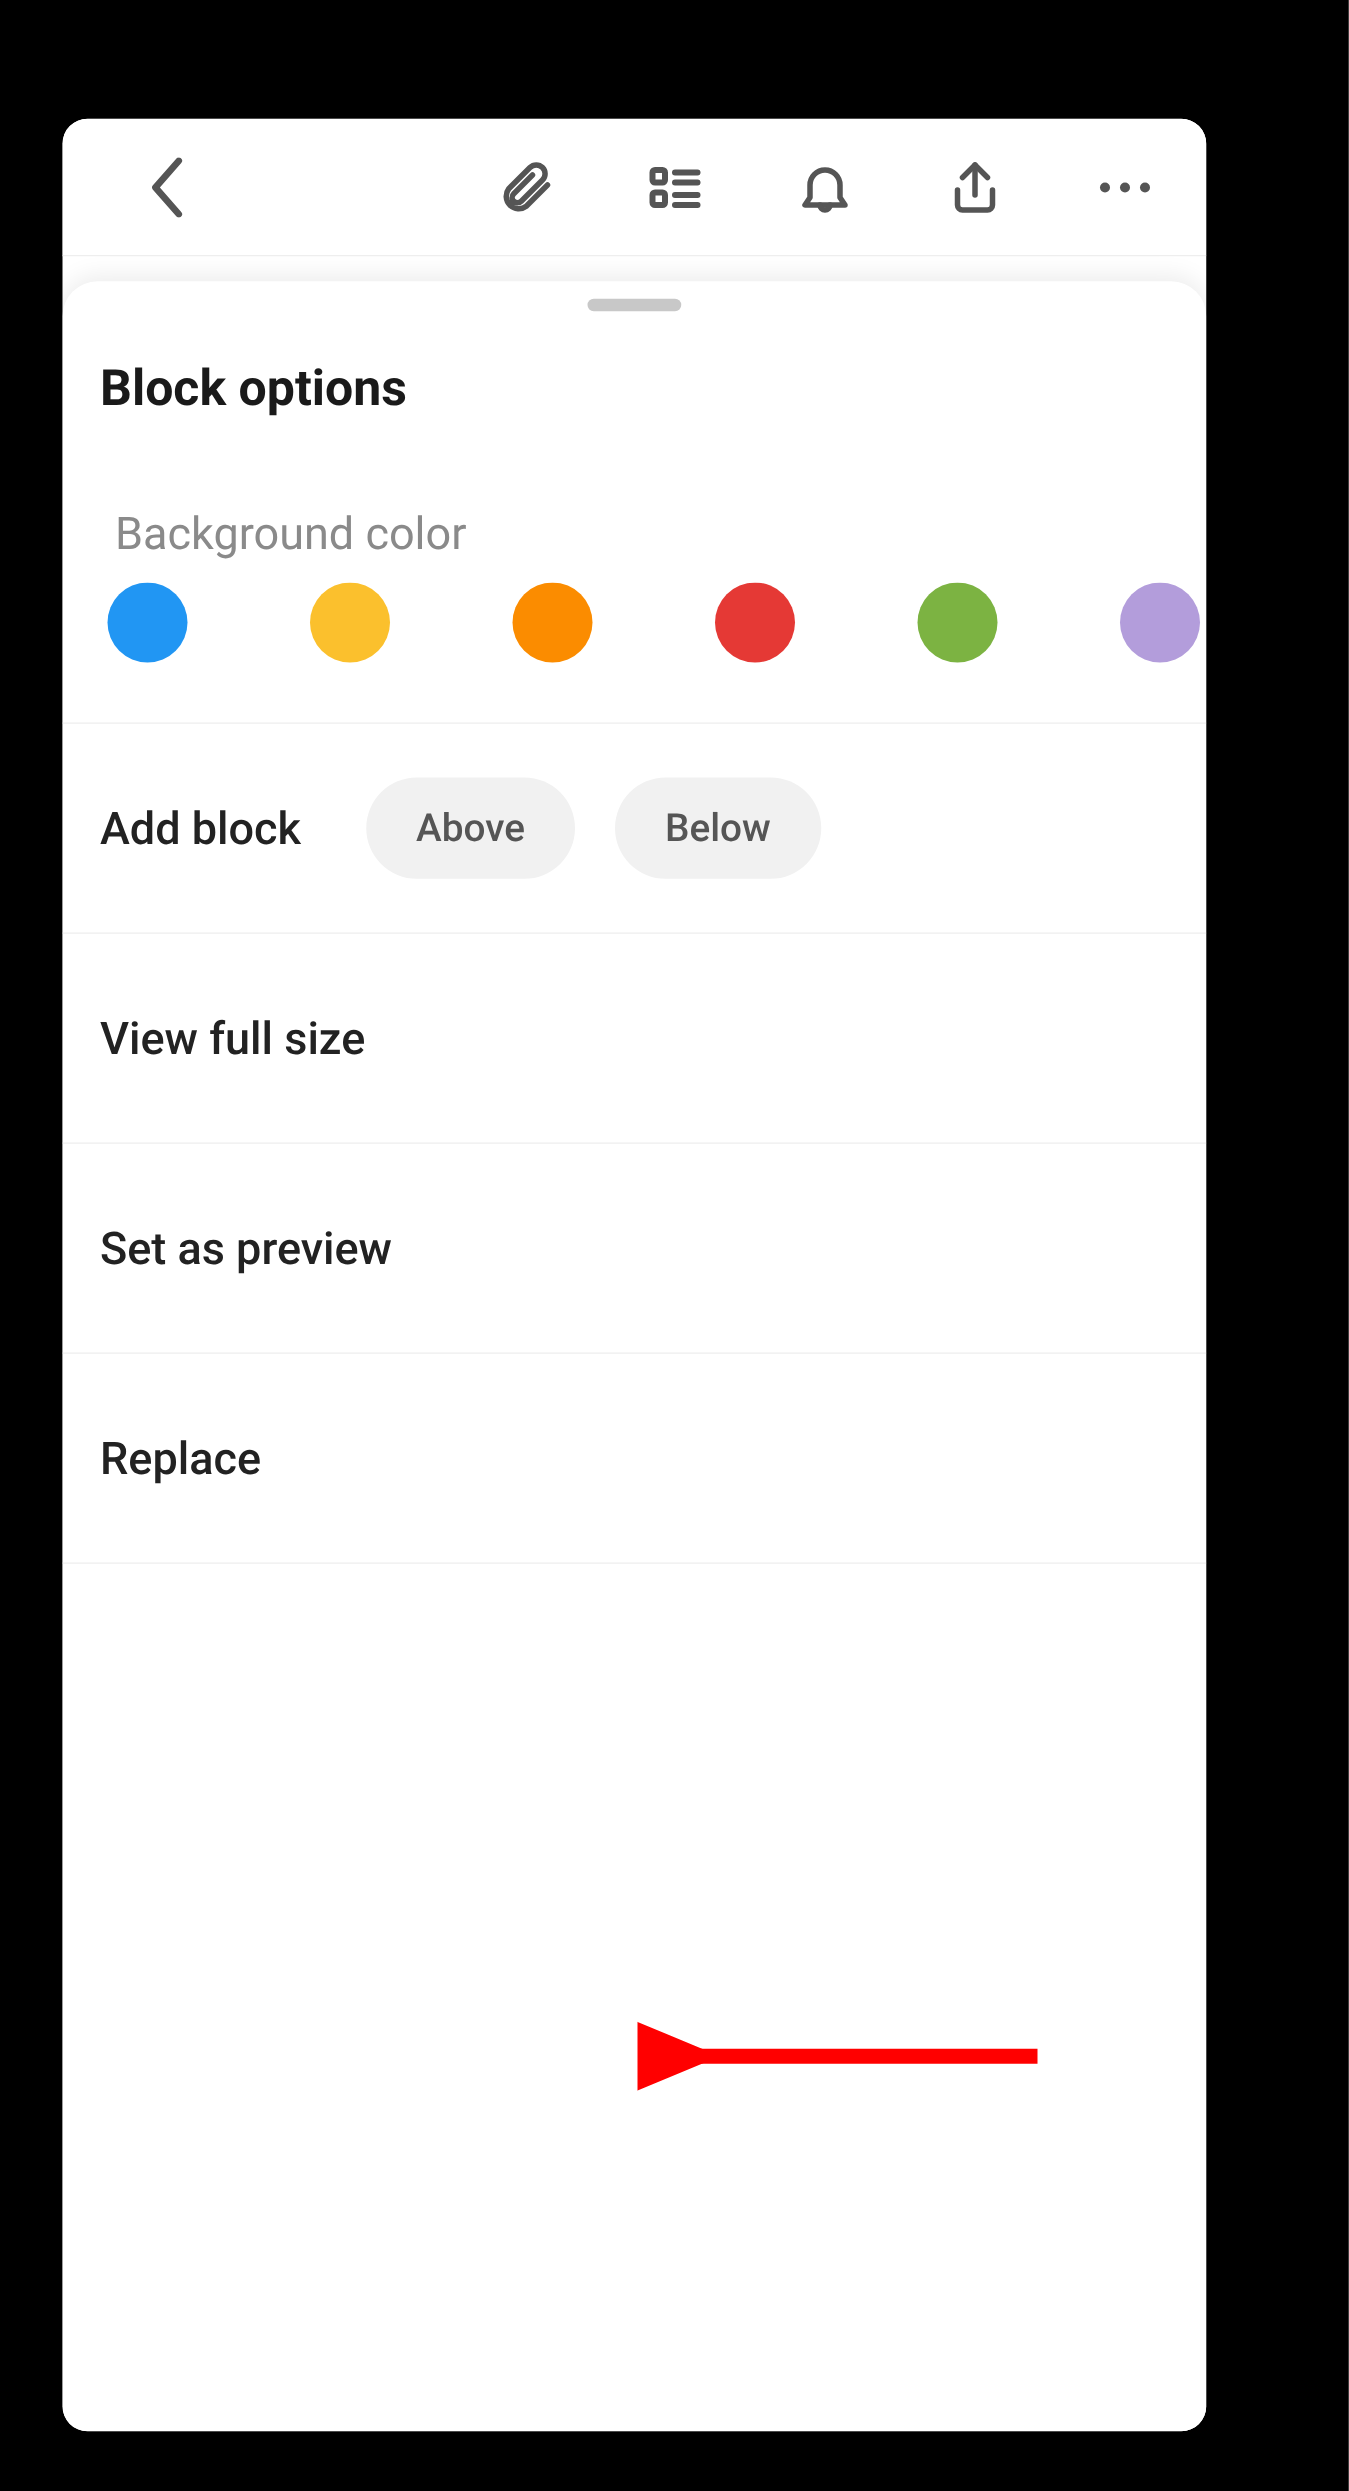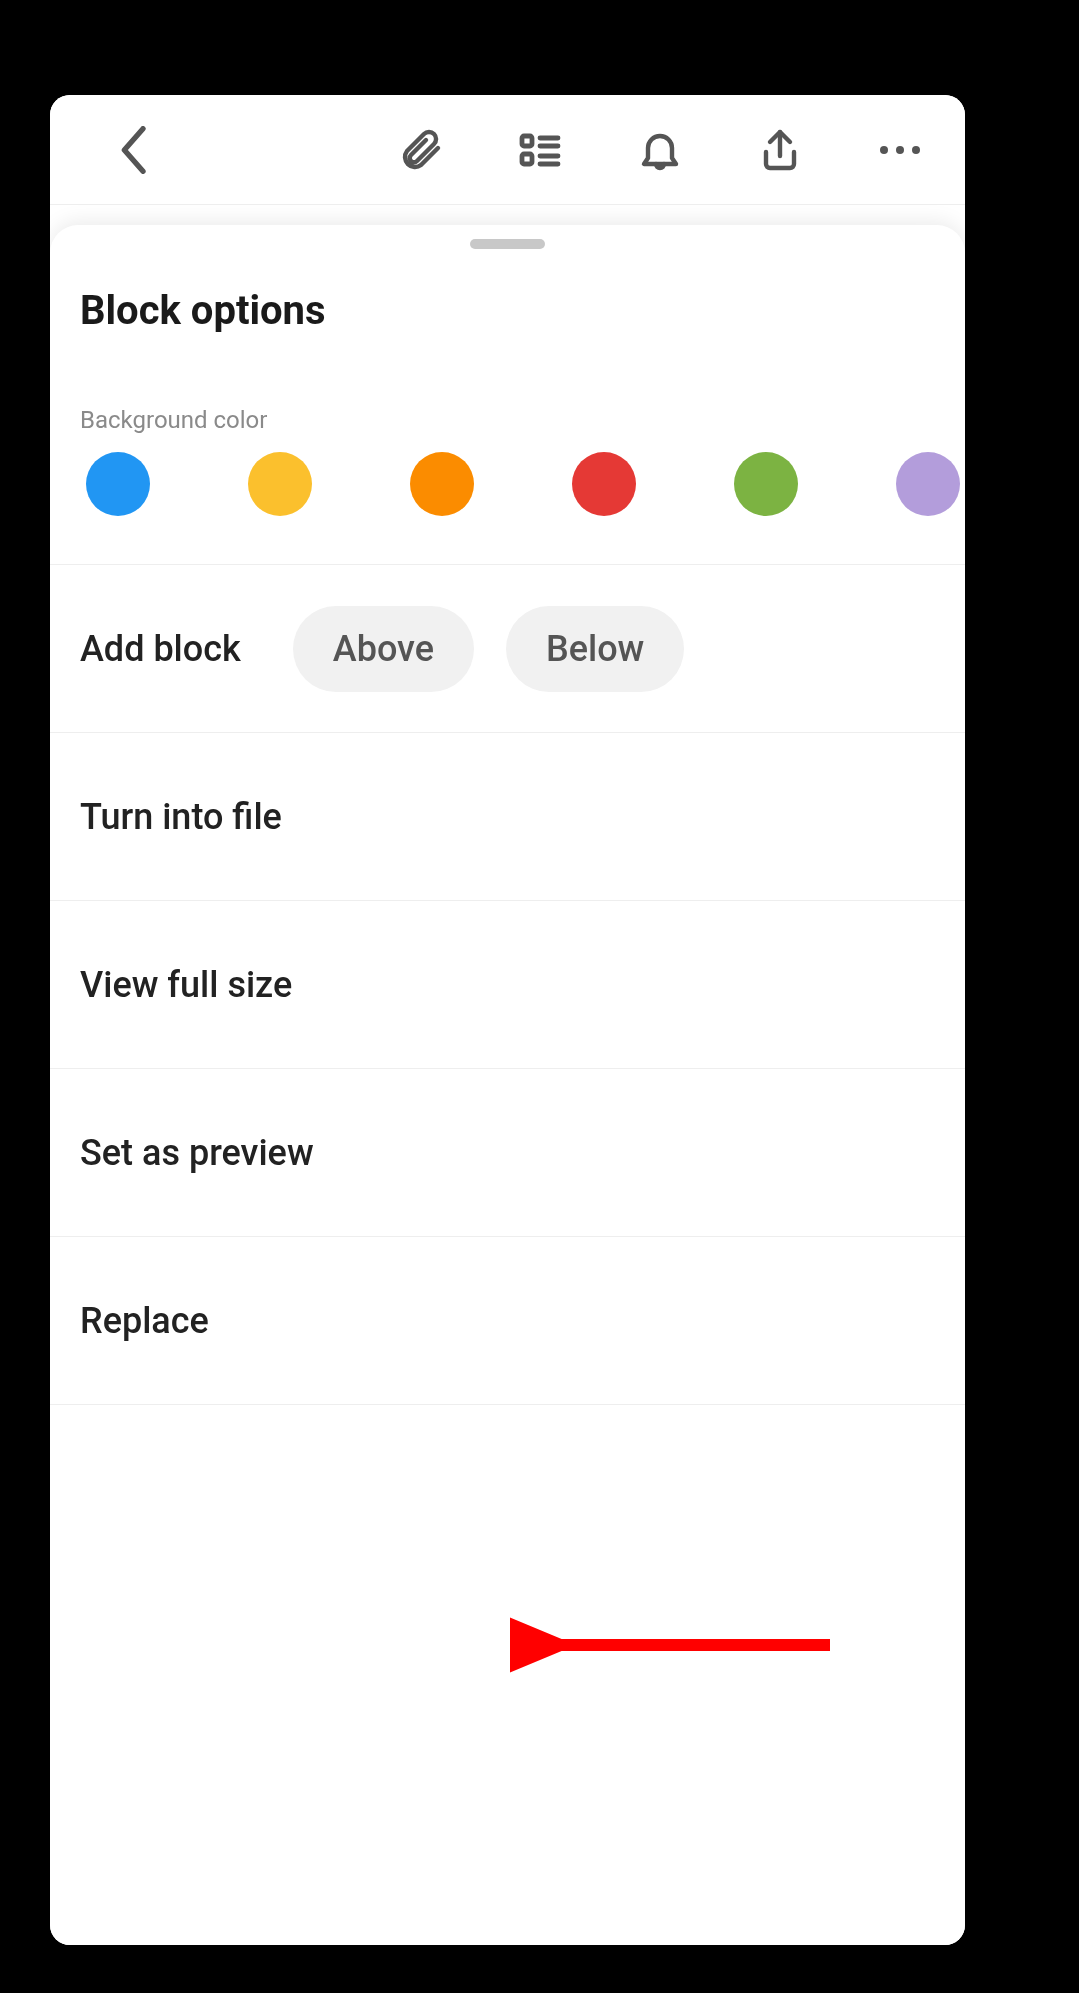--- a/index.html
+++ b/index.html
@@ -67,24 +67,24 @@
     border-radius: 5px;
     margin: 14px auto 0;
   }
   .sheet-title {
     font-size: 40px;
     font-weight: 700;
     color: #1a1a1a;
     padding: 38px 30px 10px;
   }
   .section-label {
-    font-size: 24px;
+    font-size: 36px;
     color: #8a8a8a;
     font-weight: 400;
-    padding: 62px 30px 18px;
+    padding: 62px 42px 18px;
   }
 
   .color-row {
     display: flex;
     gap: 98px;
     padding: 0 36px 48px;
     overflow: hidden;
     border-bottom: 1px solid #eee;
   }
   .color-swatch {
@@ -100,21 +100,21 @@
     border-bottom: 1px solid #eee;
     font-size: 36px;
     color: #222;
     font-weight: 500;
     gap: 32px;
   }
   .option-row.add-block .label { margin-right: 20px; }
   .pill {
     background: #f1f1f1;
     color: #555;
-    font-size: 36px;
+    font-size: 31px;
     font-weight: 500;
     padding: 22px 40px;
     border-radius: 48px;
   }
 
   
   .annotation-arrow {
     position: absolute;
     pointer-events: none;
     z-index: 50;
@@ -183,23 +183,20 @@
       <div class="color-swatch" style="background:#b39ddb"></div>
 
     </div>
 
     <div class="option-row add-block">
       <span class="label">Add block</span>
       <span class="pill">Above</span>
       <span class="pill">Below</span>
     </div>
 
-    <div class="option-row">
-      <span>Turn into file</span>
-    </div>
     <div class="option-row">
       <span>View full size</span>
     </div>
     <div class="option-row">
       <span>Set as preview</span>
     </div>
     <div class="option-row">
       <span>Replace</span>
     </div>
 

